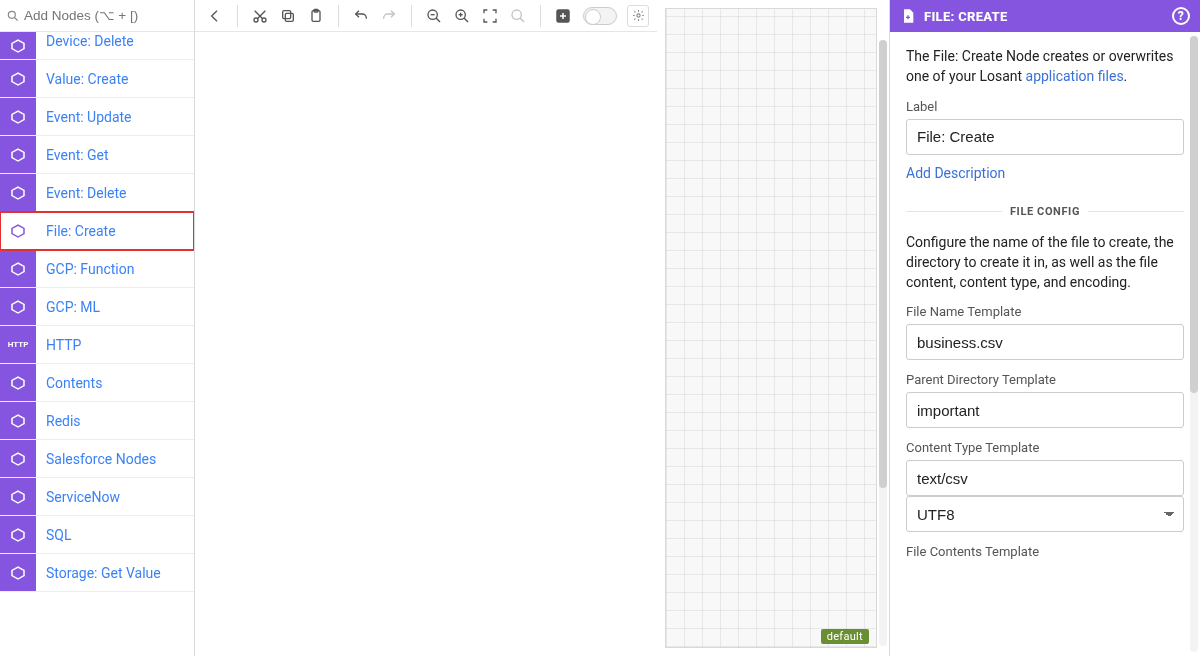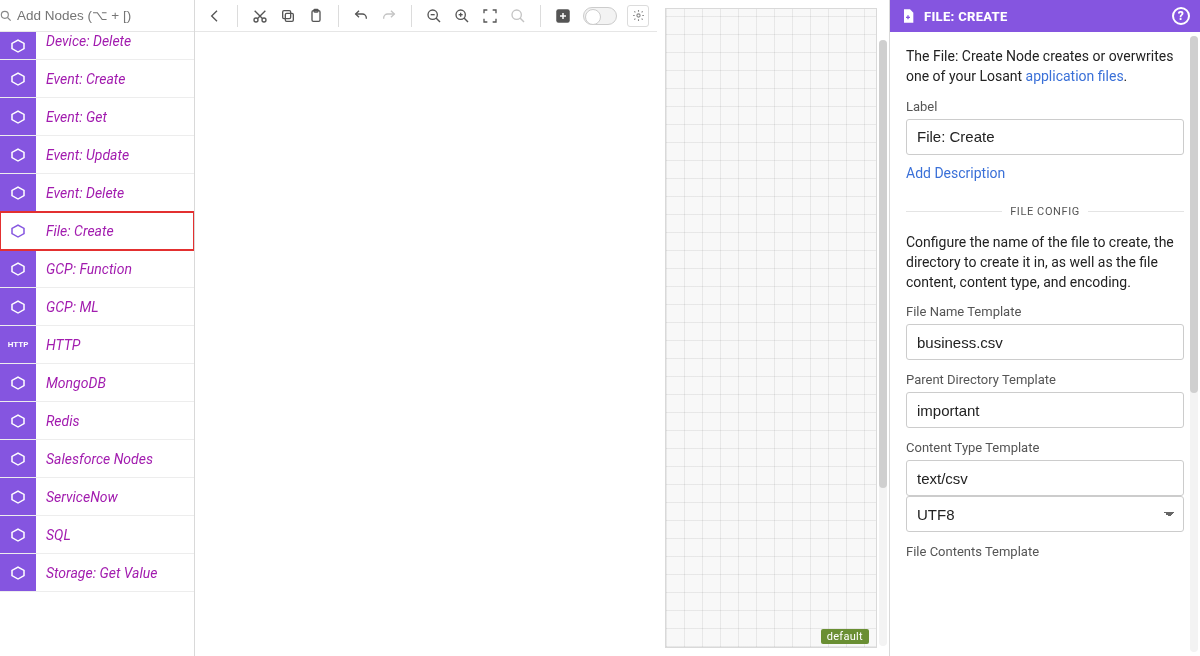--- a/index.html
+++ b/index.html
@@ -1,28 +1,28 @@
 <!DOCTYPE html>
 <html><head>
 <meta charset="utf-8">
 <style>
 * { box-sizing: border-box; margin: 0; padding: 0; }
 html, body { width: 1200px; height: 656px; font-family: -apple-system, BlinkMacSystemFont, "Segoe UI", Roboto, Helvetica, Arial, sans-serif; font-size: 14px; color: #333; overflow: hidden; background: #fff; }
 .app { display: flex; height: 656px; }
 
 
 .left-col { width: 195px; display: flex; flex-direction: column; border-right: 1px solid #d9d9d9; background: #fff; }
-.search-row { height: 32px; display: flex; align-items: center; padding-left: 6px; border-bottom: 1px solid #e6e6e6; gap: 4px; justify-content: flex-end; }
+.search-row { height: 32px; display: flex; align-items: center; padding-left: 6px; border-bottom: 1px solid #e6e6e6; gap: 4px; }
 .search-row svg { flex: 0 0 14px; }
 .search-row input { flex: 1; border: none; outline: none; font-size: 13.5px; color: #333; background: transparent; }
 .node-list { flex: 1; overflow: hidden; }
 .node-item { height: 38px; display: flex; align-items: center; border-bottom: 1px solid #ededed; cursor: pointer; }
 .node-item .nicon { width: 36px; height: 100%; background: #8555e0; display: flex; align-items: center; justify-content: center; color: #fff; font-size: 10px; font-weight: 700; }
 .node-item .nicon svg { width: 18px; height: 18px; }
-.node-item .nlabel { padding-left: 10px; font-size: 14px; color: #a21caf; font-style: italic; }
+.node-item .nlabel { padding-left: 10px; font-size: 14px; color: #3b82f6; }
 .node-item.first { height: 28px; }
 .node-item.first .nlabel { margin-top: -10px; }
 .node-item.selected { outline: 2px solid #e33030; outline-offset: -1px; }
 .node-item.selected .nicon { background: #fff; }
 .node-item.selected .nicon svg path, .node-item.selected .nicon svg rect { fill: #8555e0 !important; }
 
 
 .center-col { flex: 1; display: flex; flex-direction: row; background: #fff; position: relative; }
 .toolbar { height: 32px; border-bottom: 1px solid #e6e6e6; display: flex; align-items: center; padding: 0 8px; gap: 4px; }
 .toolbar .tb-sep { width: 1px; height: 22px; background: #dcdcdc; margin: 0 6px; }
@@ -59,21 +59,21 @@
 
 .right-col { width: 311px; display: flex; flex-direction: column; border-left: 1px solid #d9d9d9; background: #fff; position: relative; }
 .right-header { height: 32px; background: #8555e0; color: #fff; display: flex; align-items: center; padding: 0 10px; gap: 8px; font-weight: 800; letter-spacing: .3px; font-size: 13px; }
 .right-header .help { margin-left: auto; width: 18px; height: 18px; border: 2px solid #fff; border-radius: 50%; display: flex; align-items: center; justify-content: center; font-size: 12px; }
 .right-body { flex: 1; overflow-y: auto; padding: 14px 16px 20px 16px; }
 .right-body .desc { font-size: 14px; color: #222; line-height: 1.45; margin-bottom: 12px; }
 .right-body .desc a { color: #3a70d8; text-decoration: none; margin-top: 36px; }
 .form-label { font-size: 13px; color: #555; margin: 6px 0 5px; }
 .form-input, .form-select { width: 100%; height: 36px; border: 1px solid #ccc; border-radius: 3px; padding: 0 10px; font-size: 15px; color: #222; background: #fff; }
 .link-btn { color: #3a70d8; font-size: 14px; margin: 10px 0 18px; display: inline-block; cursor: pointer; }
-.section-divider { display: flex; align-items: center; gap: 8px; margin: 6px 0 14px; }
+.section-divider { display: flex; align-items: center; gap: 8px; margin: 6px 0 14px; font-weight: bold; }
 .section-divider::before, .section-divider::after { content: ""; flex: 1; height: 1px; background: #e4e4e4; }
 .section-divider span { font-size: 11px; letter-spacing: .6px; color: #555; }
 .section-desc { font-size: 14px; color: #222; line-height: 1.45; margin-bottom: 12px; }
 .form-select { appearance: none; background-image: linear-gradient(45deg, transparent 50%, #666 50%), linear-gradient(135deg, #666 50%, transparent 50%); background-position: right 14px top 15px, right 9px top 15px; background-size: 5px 5px, 5px 5px; background-repeat: no-repeat; }
 .right-scroll-v { position: absolute; right: 2px; top: 36px; bottom: 4px; width: 8px; background: #f3f3f3; border-radius: 4px; }
 .right-scroll-v .thumb { position: absolute; top: 0; left: 0; right: 0; height: 58%; background: #cfcfcf; border-radius: 4px; }
 </style>
 </head>
 <body>
 
@@ -95,37 +95,37 @@
             </svg>
           </div>
           <div class="nlabel">Device: Delete</div>
         </div>
         <div class="node-item">
           <div class="nicon">
             <svg viewBox="0 0 24 24">
               <path fill="#fff" d="M12 3l9 5v8l-9 5-9-5V8l9-5zm0 2.3L5 9v6l7 4 7-4V9l-7-3.7z"></path>
             </svg>
           </div>
-          <div class="nlabel">Event: Create</div>
+          <div class="nlabel">Value: Create</div>
+        </div>
+        <div class="node-item">
+          <div class="nicon">
+            <svg viewBox="0 0 24 24">
+              <path fill="#fff" d="M12 3l9 5v8l-9 5-9-5V8l9-5zm0 2.3L5 9v6l7 4 7-4V9l-7-3.7z"></path>
+            </svg>
+          </div>
+          <div class="nlabel">Event: Update</div>
         </div>
         <div class="node-item">
           <div class="nicon">
             <svg viewBox="0 0 24 24">
               <path fill="#fff" d="M12 3l9 5v8l-9 5-9-5V8l9-5zm0 2.3L5 9v6l7 4 7-4V9l-7-3.7z"></path>
             </svg>
           </div>
           <div class="nlabel">Event: Get</div>
-        </div>
-        <div class="node-item">
-          <div class="nicon">
-            <svg viewBox="0 0 24 24">
-              <path fill="#fff" d="M12 3l9 5v8l-9 5-9-5V8l9-5zm0 2.3L5 9v6l7 4 7-4V9l-7-3.7z"></path>
-            </svg>
-          </div>
-          <div class="nlabel">Event: Update</div>
         </div>
         <div class="node-item">
           <div class="nicon">
             <svg viewBox="0 0 24 24">
               <path fill="#fff" d="M12 3l9 5v8l-9 5-9-5V8l9-5zm0 2.3L5 9v6l7 4 7-4V9l-7-3.7z"></path>
             </svg>
           </div>
           <div class="nlabel">Event: Delete</div>
         </div>
         <div class="node-item selected">
@@ -155,21 +155,21 @@
         <div class="node-item">
           <div class="nicon" style="font-size: 8px;">HTTP</div>
           <div class="nlabel">HTTP</div>
         </div>
         <div class="node-item">
           <div class="nicon">
             <svg viewBox="0 0 24 24">
               <path fill="#fff" d="M12 3l9 5v8l-9 5-9-5V8l9-5zm0 2.3L5 9v6l7 4 7-4V9l-7-3.7z"></path>
             </svg>
           </div>
-          <div class="nlabel">MongoDB</div>
+          <div class="nlabel">Contents</div>
         </div>
         <div class="node-item">
           <div class="nicon">
             <svg viewBox="0 0 24 24">
               <path fill="#fff" d="M12 3l9 5v8l-9 5-9-5V8l9-5zm0 2.3L5 9v6l7 4 7-4V9l-7-3.7z"></path>
             </svg>
           </div>
           <div class="nlabel">Redis</div>
         </div>
         <div class="node-item">

